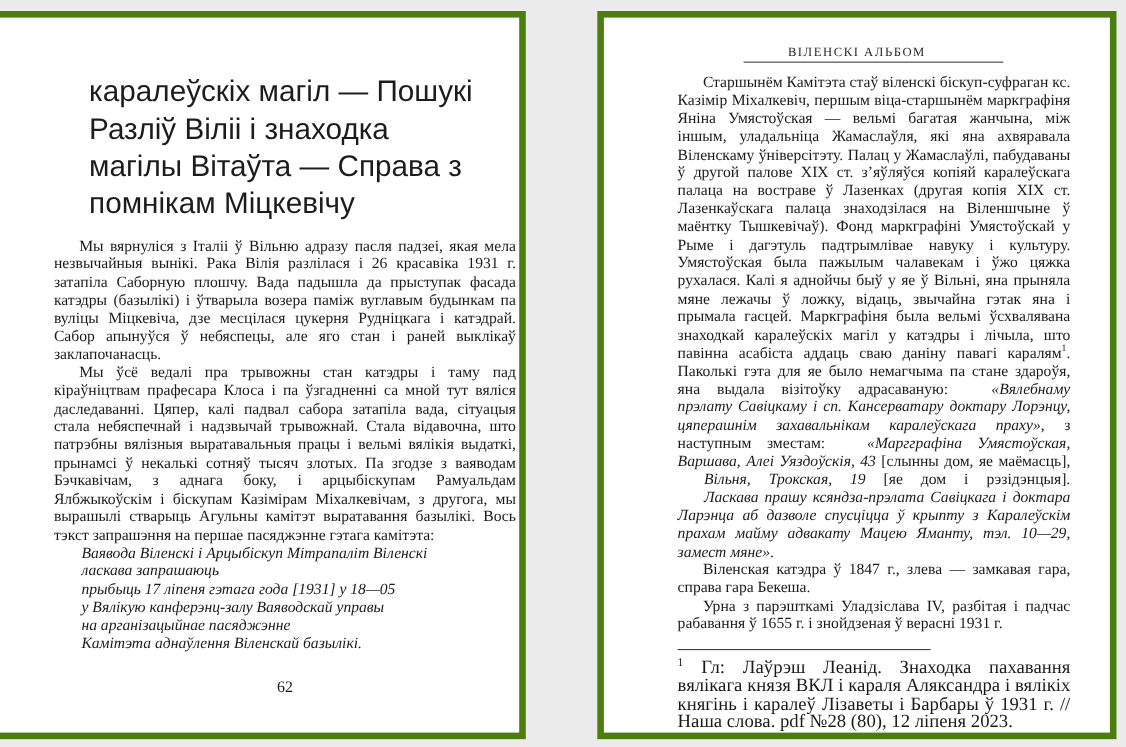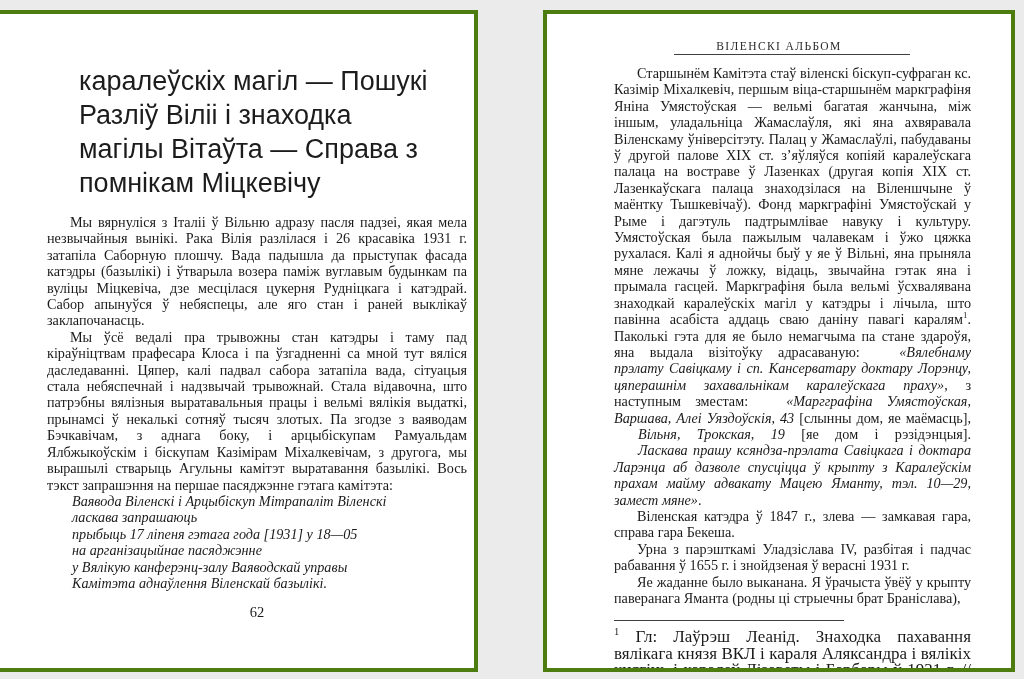--- a/index.html
+++ b/index.html
@@ -1,32 +1,32 @@
 <!DOCTYPE html>
 <html><head>
 <meta charset="utf-8">
 <style>
   html,body{margin:0;padding:0;background:#ebebeb;}
   #viewport{position:relative;width:1024px;height:679px;overflow:hidden;background:#ebebeb;
             font-family:"Liberation Serif","DejaVu Serif",serif;color:#1a1a1a;}
-  .page{position:absolute;top:10px;height:662px;background:#ffffff;border:4px solid #4d7c0f;
+  .page{position:absolute;top:10px;height:662px;background:#ffffff;border:6px solid #4d7c0f;
         box-sizing:border-box;overflow:hidden;}
   #page-left{left:-40px;width:518px;}
   #page-right{left:543px;width:472px;}
 
   
   #chapter-title{position:absolute;left:115px;top:50px;width:380px;
     font-family:"Liberation Sans","DejaVu Sans",sans-serif;font-size:27px;line-height:34px;
     color:#1c1c1c;font-weight:400;}
   #left-body{position:absolute;left:83px;top:200px;width:420px;
     font-size:14.2px;line-height:16.4px;text-align:justify;}
   .para{margin:0;text-indent:23px;}
   .line{text-indent:0;}
   #invitation{margin:0 0 0 25px;font-style:italic;text-align:left;}
-  .folio{margin-top:13px;text-align:center;font-size:14.5px;text-indent:0;}
+  .folio{margin-top:24px;text-align:center;font-size:14.5px;text-indent:0;}
 
   
   #running-header{position:absolute;left:0;top:26px;width:100%;text-align:center;
     font-size:11.5px;letter-spacing:1.4px;color:#2a2a2a;}
   #header-rule{position:absolute;left:127px;top:40px;width:236px;height:1px;background:#3f3f3f;}
   #right-body{position:absolute;left:67px;top:51px;width:357px;
     font-size:14.2px;line-height:16.4px;text-align:justify;}
   #footnote-rule{width:230px;height:1px;background:#3f3f3f;margin:14px 0 8px 0;}
   #footnote .para{text-indent:0;font-size:17px;line-height:16.5px;}
   .it{font-style:italic;margin-left:24px;}
@@ -47,37 +47,36 @@
       </div>
     <div id="left-body">
       <div>
           <p class="para"><span class="rm">Мы вярнуліся з Італіі ў Вільню адразу пасля падзеі, якая мела незвычайныя вынікі. Рака Вілія разлілася і 26 красавіка 1931 г. затапіла Саборную плошчу. Вада падышла да прыступак фасада катэдры (базылікі) і ўтварыла возера паміж вуглавым будынкам па вуліцы Міцкевіча, дзе месцілася цукерня Рудніцкага і катэдрай. Сабор апынуўся ў небяспецы, але яго стан і раней выклікаў заклапочанасць.</span></p>
           <p class="para"><span class="rm">Мы ўсё ведалі пра трывожны стан катэдры і таму пад кіраўніцтвам прафесара Клоса і па ўзгадненні са мной тут вяліся даследаванні. Цяпер, калі падвал сабора затапіла вада, сітуацыя стала небяспечнай і надзвычай трывожнай. Стала відавочна, што патрэбны вялізныя выратавальныя працы і вельмі вялікія выдаткі, прынамсі ў некалькі сотняў тысяч злотых. Па згодзе з ваяводам Бэчкавічам, з аднага боку, і арцыбіскупам Рамуальдам Ялбжыкоўскім і біскупам Казімірам Міхалкевічам, з другога, мы вырашылі стварыць Агульны камітэт выратавання базылікі. Вось тэкст запрашэння на першае пасяджэнне гэтага камітэта:</span></p>
         </div>
       <div id="invitation">
           <div class="line">Ваявода Віленскі і Арцыбіскуп Мітрапаліт Віленскі</div>
           <div class="line">ласкава запрашаюць</div>
           <div class="line">прыбыць 17 ліпеня гэтага года [1931] у 18—05</div>
+          <div class="line">у Вялікую канферэнц-залу Ваяводскай управы</div>
           <div class="line">на арганізацыйнае пасяджэнне</div>
-          <div class="line">у Вялікую канферэнц-залу Ваяводскай управы</div>
           <div class="line">Камітэта аднаўлення Віленскай базылікі.</div>
         </div>
       <div class="folio">62</div>
     </div>
   </div>
 
   <div class="page" id="page-right">
     <div id="running-header">ВІЛЕНСКІ АЛЬБОМ</div>
     <div id="header-rule"></div>
     <div id="right-body">
       <div>
           <p class="para"><span class="rm">Старшынём Камітэта стаў віленскі біскуп-суфраган кс. Казімір Міхалкевіч, першым віца-старшынём маркграфіня Яніна Умястоўская — вельмі багатая жанчына, між іншым, уладальніца Жамаслаўля, які яна ахвяравала Віленскаму ўніверсітэту. Палац у Жамаслаўлі, пабудаваны ў другой палове XIX ст. з’яўляўся копіяй каралеўскага палаца на востраве ў Лазенках (другая копія XIX ст. Лазенкаўскага палаца знаходзілася на Віленшчыне ў маёнтку Тышкевічаў). Фонд маркграфіні Умястоўскай у Рыме і дагэтуль падтрымлівае навуку і культуру. Умястоўская была пажылым чалавекам і ўжо цяжка рухалася. Калі я аднойчы быў у яе ў Вільні, яна прыняла мяне лежачы ў ложку, відаць, звычайна гэтак яна і прымала гасцей. Маркграфіня была вельмі ўсхвалявана знаходкай каралеўскіх магіл у катэдры і лічыла, што павінна асабіста аддаць сваю даніну павагі каралям</span><sup class="rm">1</sup><span class="rm">. Паколькі гэта для яе было немагчыма па стане здароўя, яна выдала візітоўку адрасаваную: </span><span class="it">«Вялебнаму прэлату Савіцкаму і сп. Кансерватару доктару Лорэнцу, цяперашнім захавальнікам каралеўскага праху»</span><span class="rm">, з наступным зместам: </span><span class="it">«Маргграфіна Умястоўская, Варшава, Алеі Уяздоўскія, 43 </span><span class="rm">[слынны дом, яе маёмасць], </span><span class="it">Вільня, Трокская, 19 </span><span class="rm">[яе дом і рэзідэнцыя]. </span><span class="it">Ласкава прашу ксяндза-прэлата Савіцкага і доктара Ларэнца аб дазволе спусціцца ў крыпту з Каралеўскім прахам майму адвакату Мацею Яманту, тэл. 10—29, замест мяне»</span><span class="rm">.</span></p>
           <p class="para"><span class="rm">Віленская катэдра ў 1847 г., злева — замкавая гара, справа гара Бекеша.</span></p>
           <p class="para"><span class="rm">Урна з парэшткамі Уладзіслава IV, разбітая і падчас рабавання ў 1655 г. і знойдзеная ў верасні 1931 г.</span></p>
-          <p class="para"><span class="rm">Яе жаданне было выканана. Я ўрачыста ўвёў у крыпту паверанага Яманта (родны ці стрыечны брат Браніслава),</span></p>
         </div>
       <div id="footnote-rule"></div>
       <div id="footnote">
           <p class="para"><sup class="rm">1</sup><span class="rm"> Гл: Лаўрэш Леанід. Знаходка пахавання вялікага князя ВКЛ і караля Аляксандра і вялікіх княгінь і каралеў Лізаветы і Барбары ў 1931 г. // Наша слова. pdf №28 (80), 12 ліпеня 2023.</span></p>
         </div>
 
     </div>
   </div>
 
 </div>

